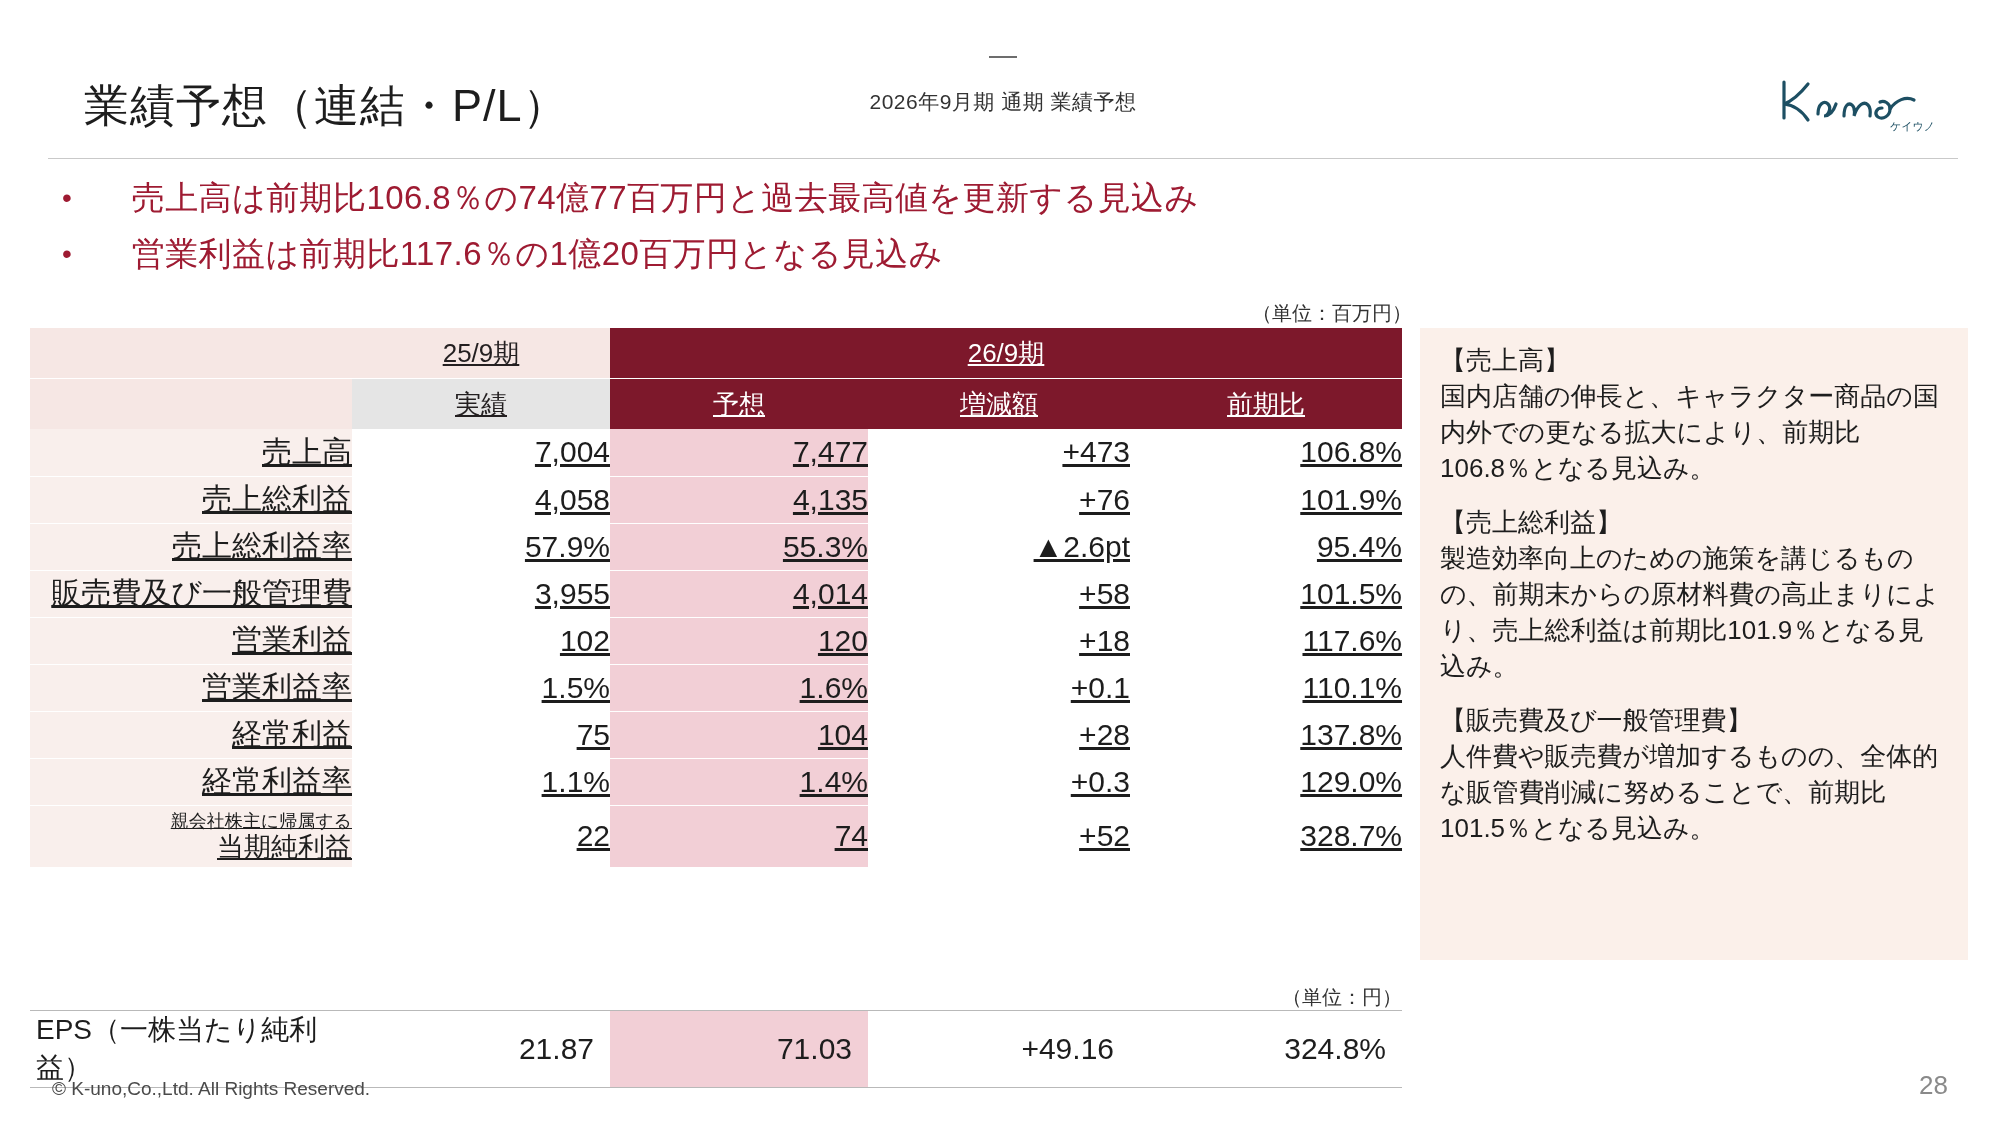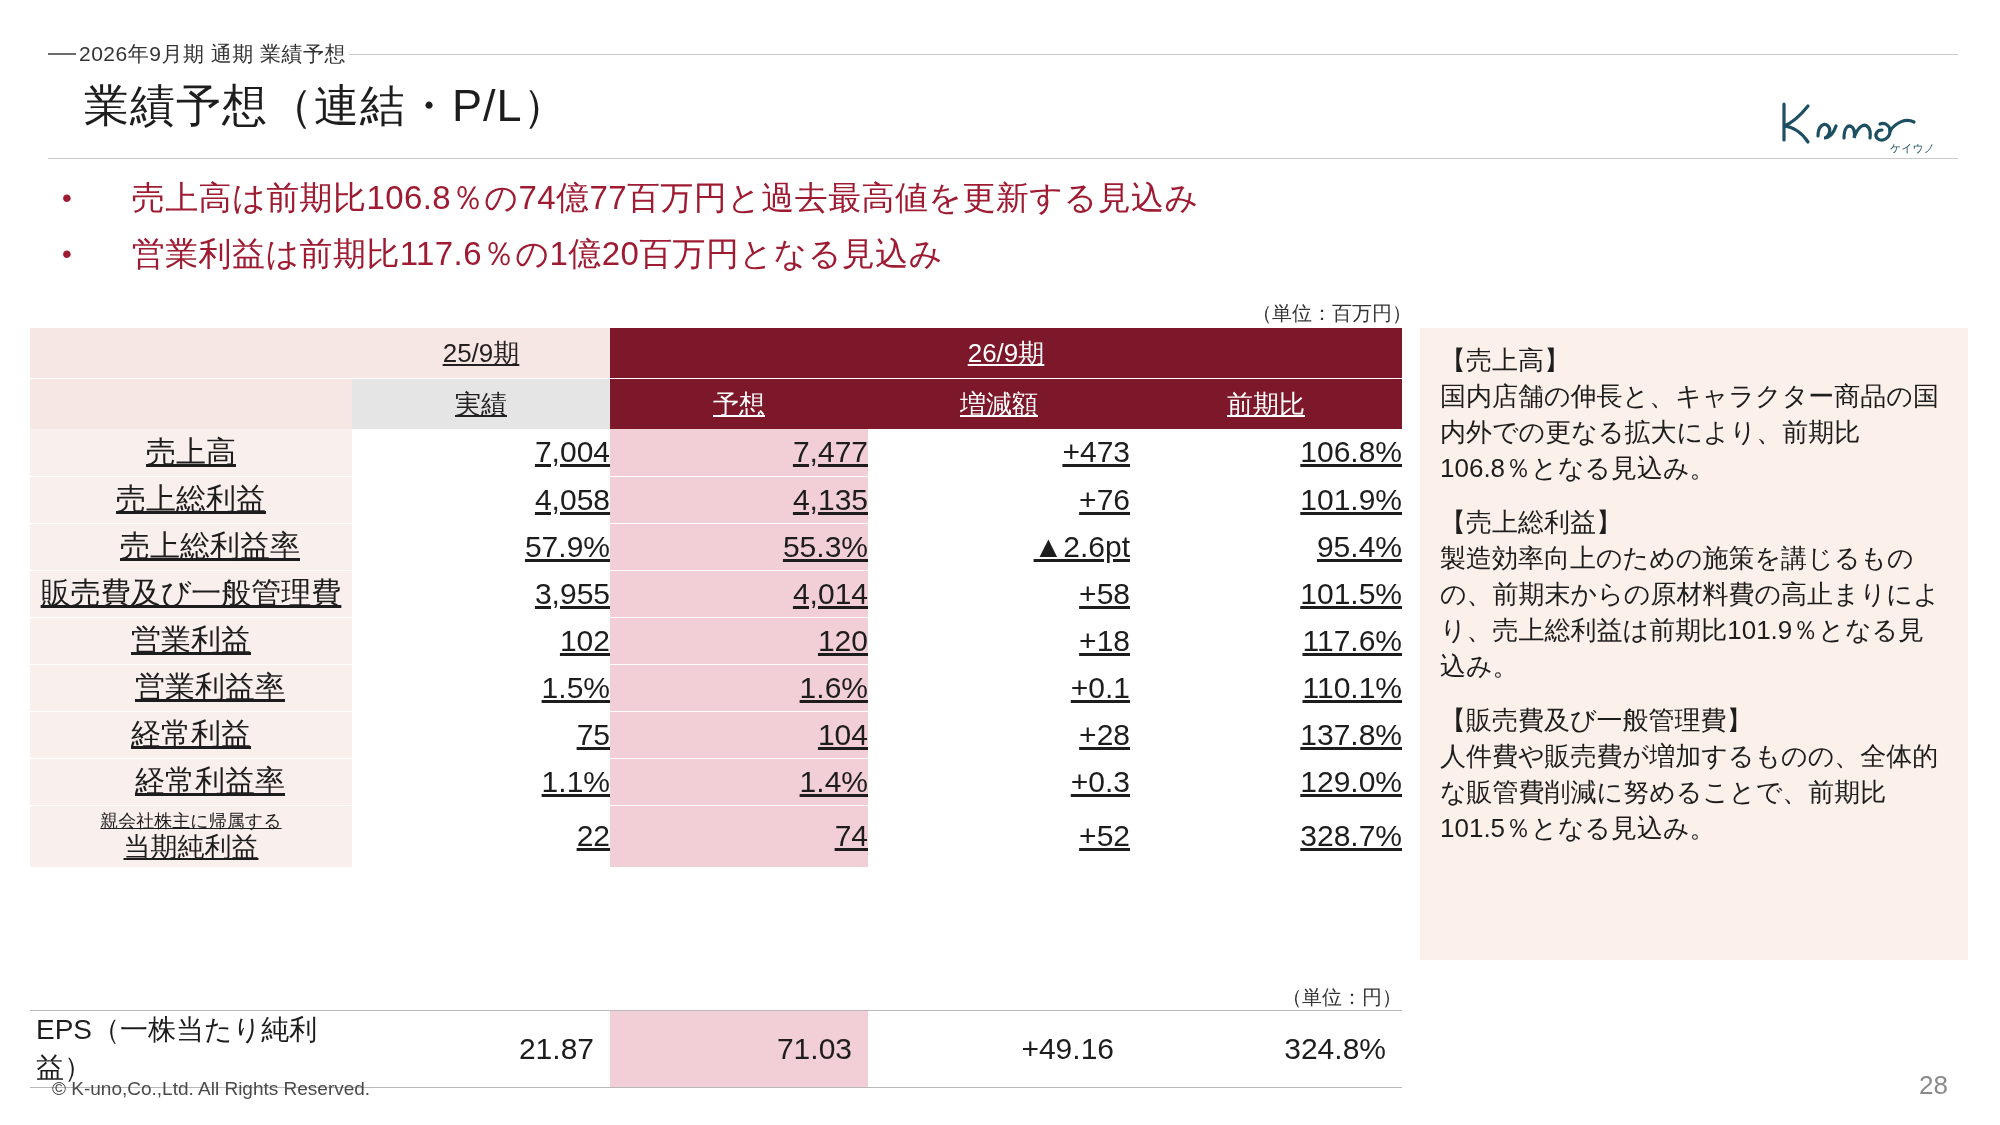--- a/index.html
+++ b/index.html
@@ -26,26 +26,27 @@
   .header {
     position: absolute;
     left: 0;
     top: 0;
     width: 2000px;
     height: 160px;
   }
   .eyebrow-row {
     position: absolute;
     left: 48px;
-    top: 42px;
+    top: 56px;
     width: 1910px;
     height: 24px;
     display: flex;
     align-items: center;
-    gap: 3px;
+    gap: 30px;
+    flex-direction: column;
   }
   .eyebrow-dash {
     width: 28px;
     height: 2px;
     background: #6d6d6d;
     flex: 0 0 auto;
   }
   .eyebrow-text {
     font-size: 21px;
     color: #333333;
@@ -70,21 +71,21 @@
     position: absolute;
     left: 48px;
     top: 158px;
     width: 1910px;
     height: 1px;
     background: #c9c9c9;
   }
   .logo {
     position: absolute;
     right: 62px;
-    top: 96px;
+    top: 74px;
     width: 160px;
     height: 62px;
     text-align: center;
   }
   .logo svg { display: block; }
 
   
   .bullets {
     position: absolute;
     left: 62px;
@@ -157,21 +158,21 @@
   .hdr-sub .act { background: #e5e5e5; color: #231f20; margin-top: 32px; }
   .hdr-sub .fc, .hdr-sub .dl, .hdr-sub .yy { background: #7d182b; color: #ffffff; }
 
   tbody.pl-body tr { height: 47px; }
   tbody.pl-body td {
     font-size: 30px;
     border-bottom: 1px solid #ffffff;
   }
   td.lbl {
     background: #f9efec;
-    text-align: center;
+    text-align: right;
     padding-left: 10px;
     color: #1d1d1d;
     font-size: 28px;
   }
   td.lbl.indent { padding-left: 38px; }
   td.num {
     text-align: right;
     padding-right: 16px;
     color: #1d1d1d;
     background: #ffffff;

